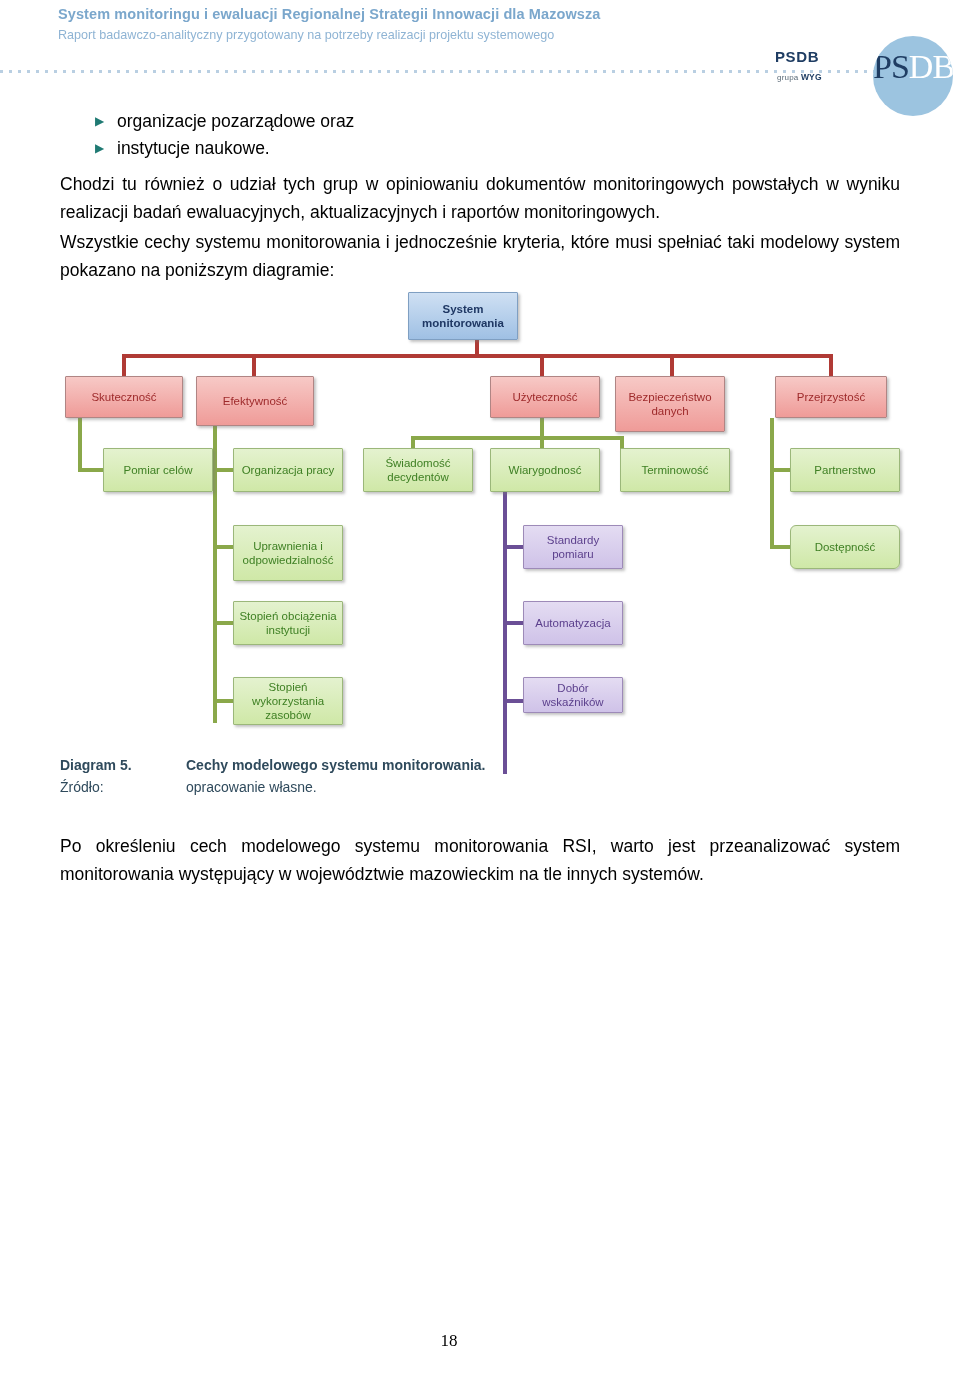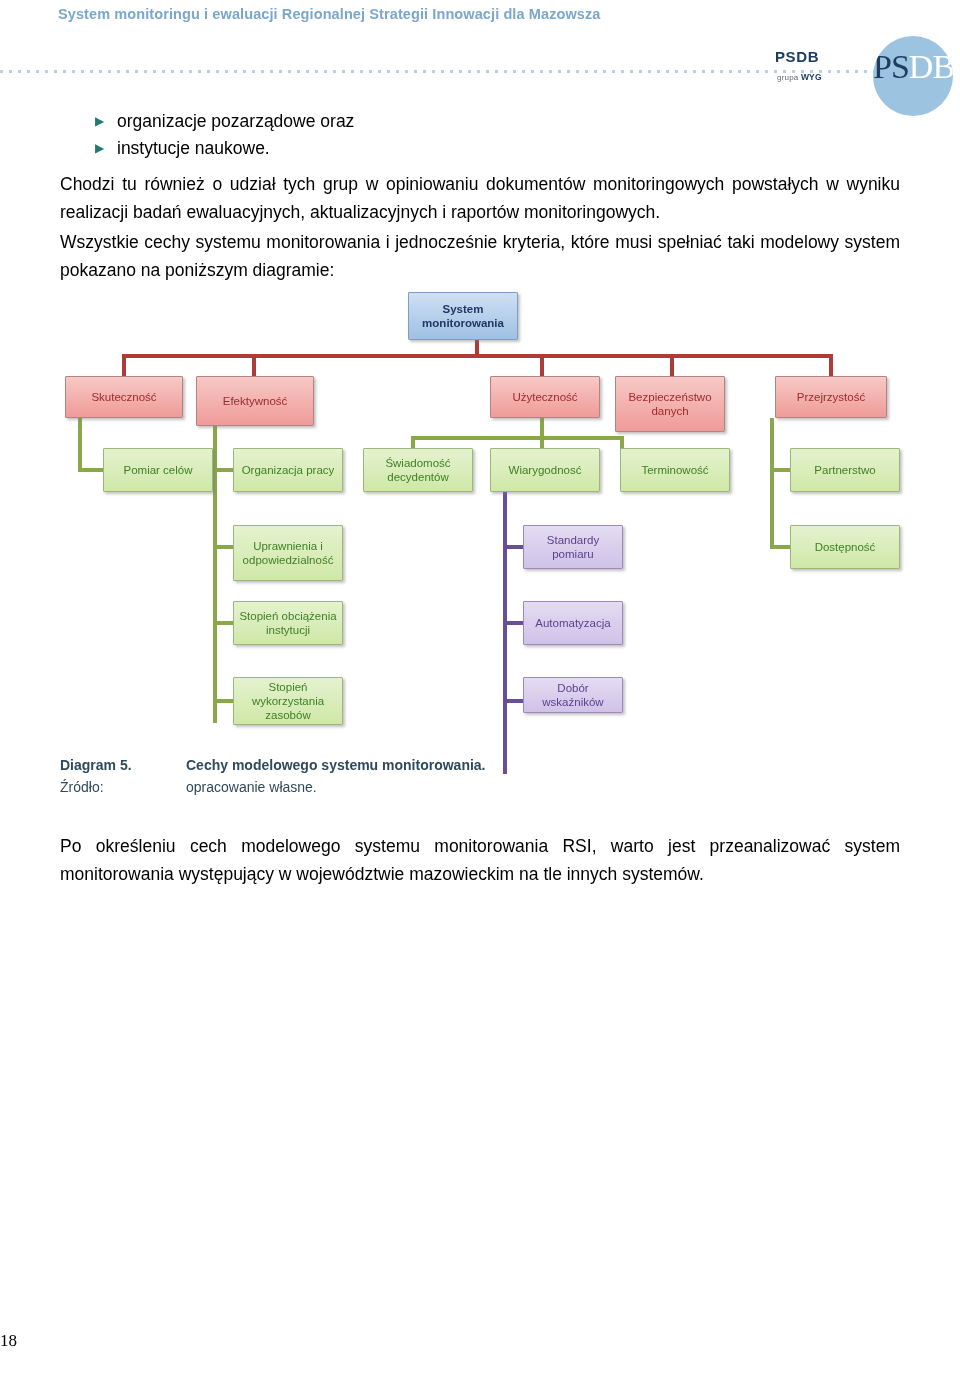--- a/index.html
+++ b/index.html
@@ -183,31 +183,32 @@
   #cap-label   { left: 60px;  top: 757px; font-weight: bold; }
   #cap-title   { left: 186px; top: 757px; font-weight: bold; }
   #cap-srclbl  { left: 60px;  top: 779px; }
   #cap-srcval  { left: 186px; top: 779px; }
 
   
   #page-number {
     position: absolute;
     left: 0; top: 1331px;
     width: 898px;
-    text-align: left;
+    text-align: center;
     font-family: "Liberation Serif", serif;
     font-size: 17px;
     color: #000;
   }
 </style>
 </head>
 <body>
 
 <div id="doc-header">
   <div class="hdr-title">System monitoringu i ewaluacji Regionalnej Strategii Innowacji dla Mazowsza</div>
+  <div class="hdr-sub1">Raport badawczo-analityczny przygotowany na potrzeby realizacji projektu systemowego</div>
   <div class="hdr-dots"></div>
   <div class="psdb-word">PSDB</div>
   <div class="psdb-grupa"><span>grupa </span><b>WYG</b></div>
   <div class="psdb-circle">
     <div class="mark">
       <span class="ps">PS</span><span class="db">DB</span>
     </div>
   </div>
 </div>
 
@@ -297,21 +298,21 @@
   <div class="node node-green" style="left:790px; top:168px; width:110px; height:44px;">
     <span>Partnerstwo</span>
   </div>
 
   <div class="node node-green" style="left:233px; top:245px; width:110px; height:56px;">
     <span>Uprawnienia i odpowiedzialność</span>
   </div>
   <div class="node node-purple" style="left:523px; top:245px; width:100px; height:44px;">
     <span>Standardy pomiaru</span>
   </div>
-  <div class="node node-green" style="left:790px; top:245px; width:110px; height:44px;">
+  <div class="node node-green" style="left:790px; top:245px; width:110px; height:44px;border-radius:6px;">
     <span>Dostępność</span>
   </div>
 
   <div class="node node-green" style="left:233px; top:321px; width:110px; height:44px;">
     <span>Stopień obciążenia instytucji</span>
   </div>
   <div class="node node-purple" style="left:523px; top:321px; width:100px; height:44px;">
     <span>Automatyzacja</span>
   </div>
 

